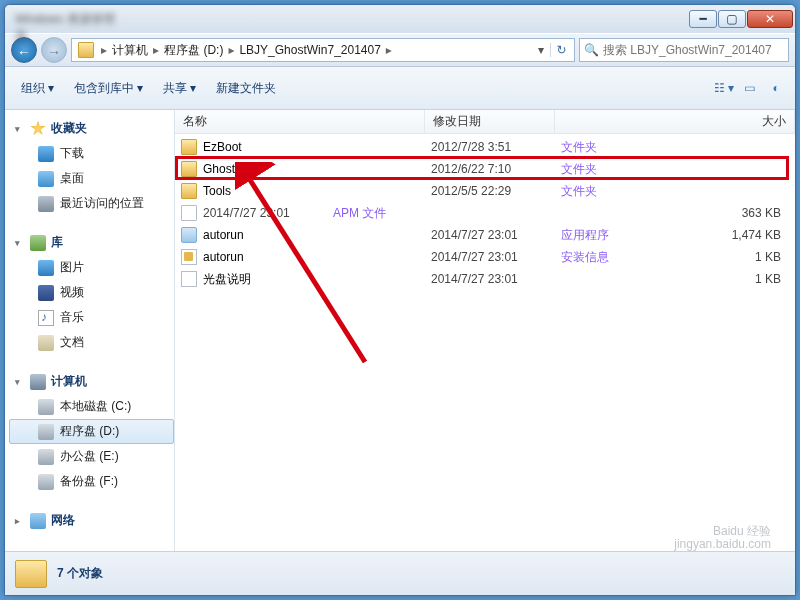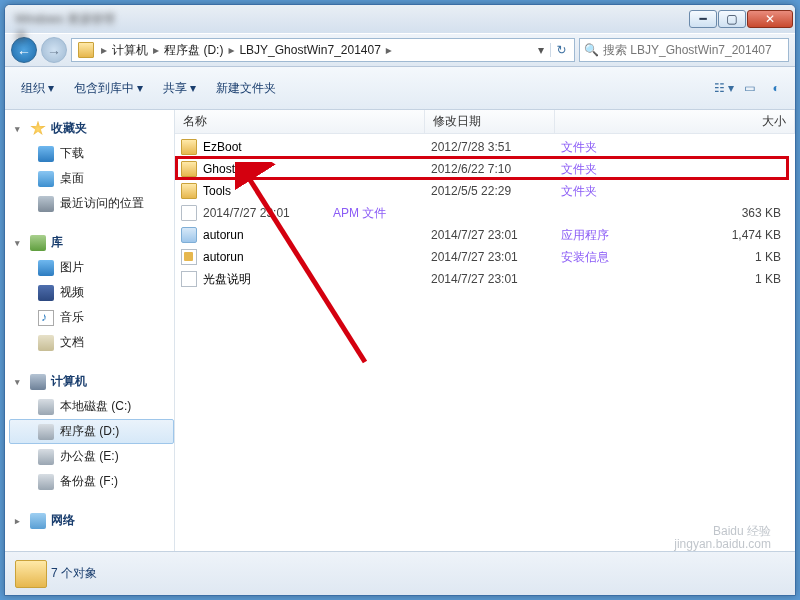--- a/index.html
+++ b/index.html
@@ -72,21 +72,21 @@
 .ic-file { background: #fff; border: 1px solid #b5bec8; border-radius: 1px; }
 .ic-exe { background: linear-gradient(#d6e8f8,#9ec6ea); border: 1px solid #7faed6; border-radius: 2px; }
 .ic-inf { background: #fff; border: 1px solid #b5bec8; position: relative; }
 .ic-inf::after{content:"";position:absolute;left:2px;top:2px;width:9px;height:9px;background:#e6b74e;border-radius:1px;}
 .ic-txt { background: #fff; border: 1px solid #b5bec8; }
 
 .highlight-box { position: absolute; border: 3px solid #d4000f; pointer-events: none; }
 .arrow { position: absolute; pointer-events: none; }
 
 
-.status { height: 44px; background: linear-gradient(#eef3f9,#dfe8f2); border-top: 1px solid #c4d2e1; display: flex; align-items: center; padding: 0 10px; gap: 4px; color: #1a3e6e; }
+.status { height: 44px; background: linear-gradient(#eef3f9,#dfe8f2); border-top: 1px solid #c4d2e1; display: flex; align-items: center; padding: 0 10px; gap: 10px; color: #1a3e6e; font-weight: bold; }
 .status .bigfolder { width: 32px; height: 28px; background: linear-gradient(#ffe9a8,#e6b74e); border: 1px solid #caa23a; border-radius: 2px; }
 
 .watermark { position: absolute; right: 24px; bottom: 44px; color: rgba(140,150,160,.55); font-size: 18px; text-align: right; line-height: 1.1; pointer-events: none; }
 .watermark .sm { font-size: 12px; }
 </style>
 </head>
 <body>
 
 <div class="window">
 

